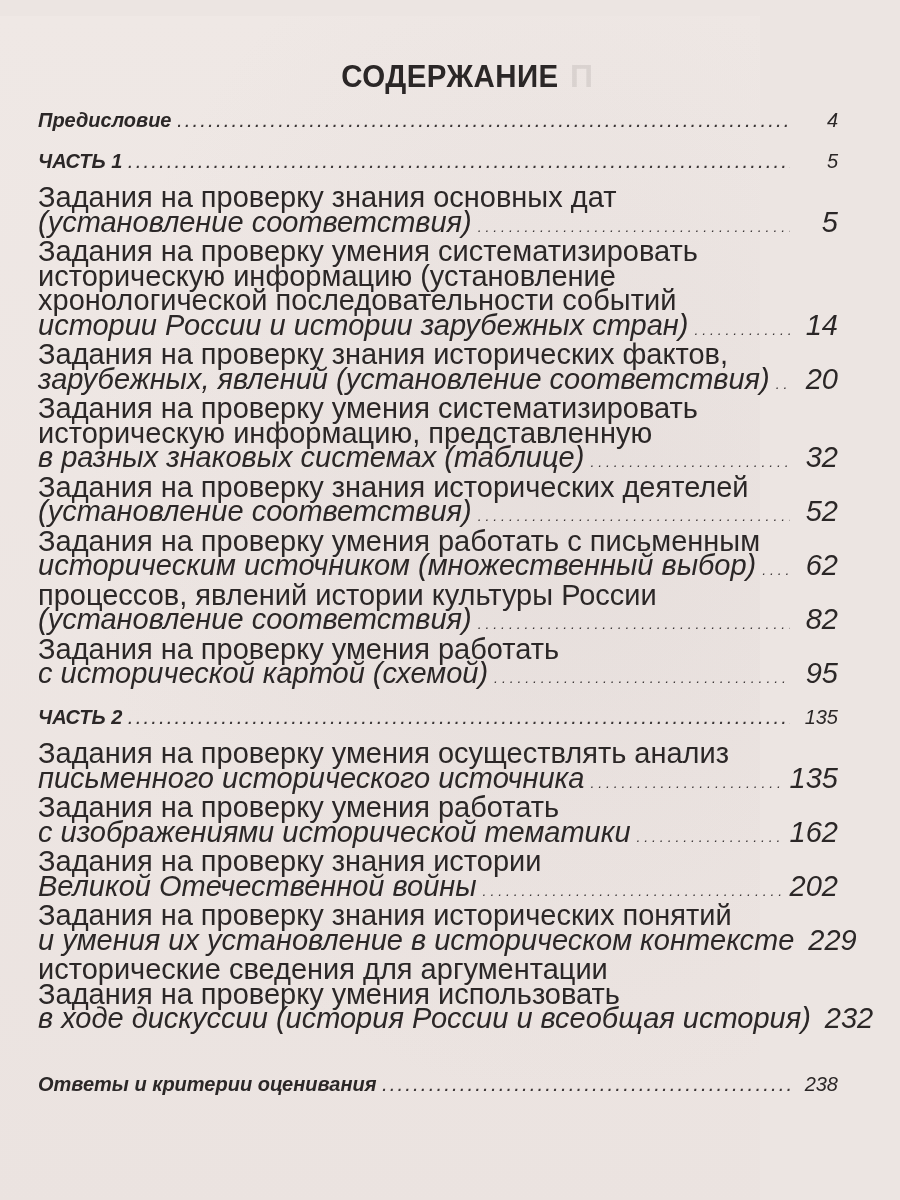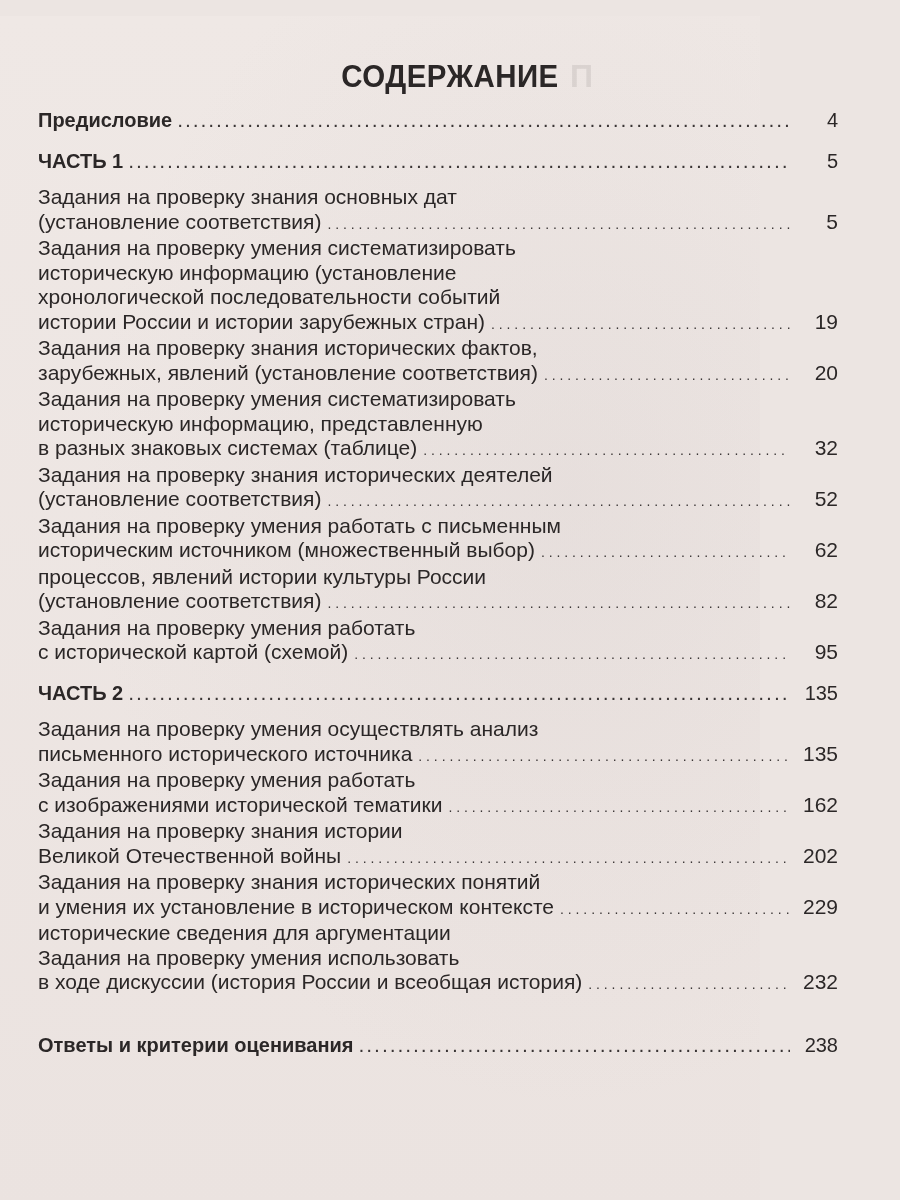--- a/index.html
+++ b/index.html
@@ -37,31 +37,32 @@
       transform-origin: center;
     }
     .toc {
       position: absolute;
       left: 38px;
       width: 800px;
       top: 92px;
     }
     .entry {
       position: relative;
-      font-size: 21px;
+      font-size: 29px;
       line-height: 24.5px;
     }
     .entry .line {
       display: block;
       white-space: nowrap;
     }
     .entry .last {
       display: flex;
       align-items: baseline;
       white-space: nowrap;
+      font-style: italic;
     }
     .entry .text {
       flex: 0 0 auto;
     }
     .entry .leader {
       flex: 1 1 auto;
       overflow: hidden;
       margin: 0 8px 0 6px;
       color: #3a3535;
       letter-spacing: 4.5px;
@@ -132,21 +133,21 @@
       </span>
     </div>
 
     <div class="entry">
       <span class="line">Задания на  проверку  умения систематизировать</span>
       <span class="line">историческую информацию (установление</span>
       <span class="line">хронологической последовательности событий</span>
       <span class="last">
         <span class="text">истории России и истории зарубежных стран)</span>
         <span class="leader"></span>
-        <span class="page-num">19</span>
+        <span class="page-num">14</span>
       </span>
     </div>
 
     <div class="entry">
       <span class="line">Задания на проверку знания исторических фактов,</span>
       <span class="last">
         <span class="text">зарубежных, явлений (установление соответствия)</span>
         <span class="leader"></span>
         <span class="page-num">20</span>
       </span>

